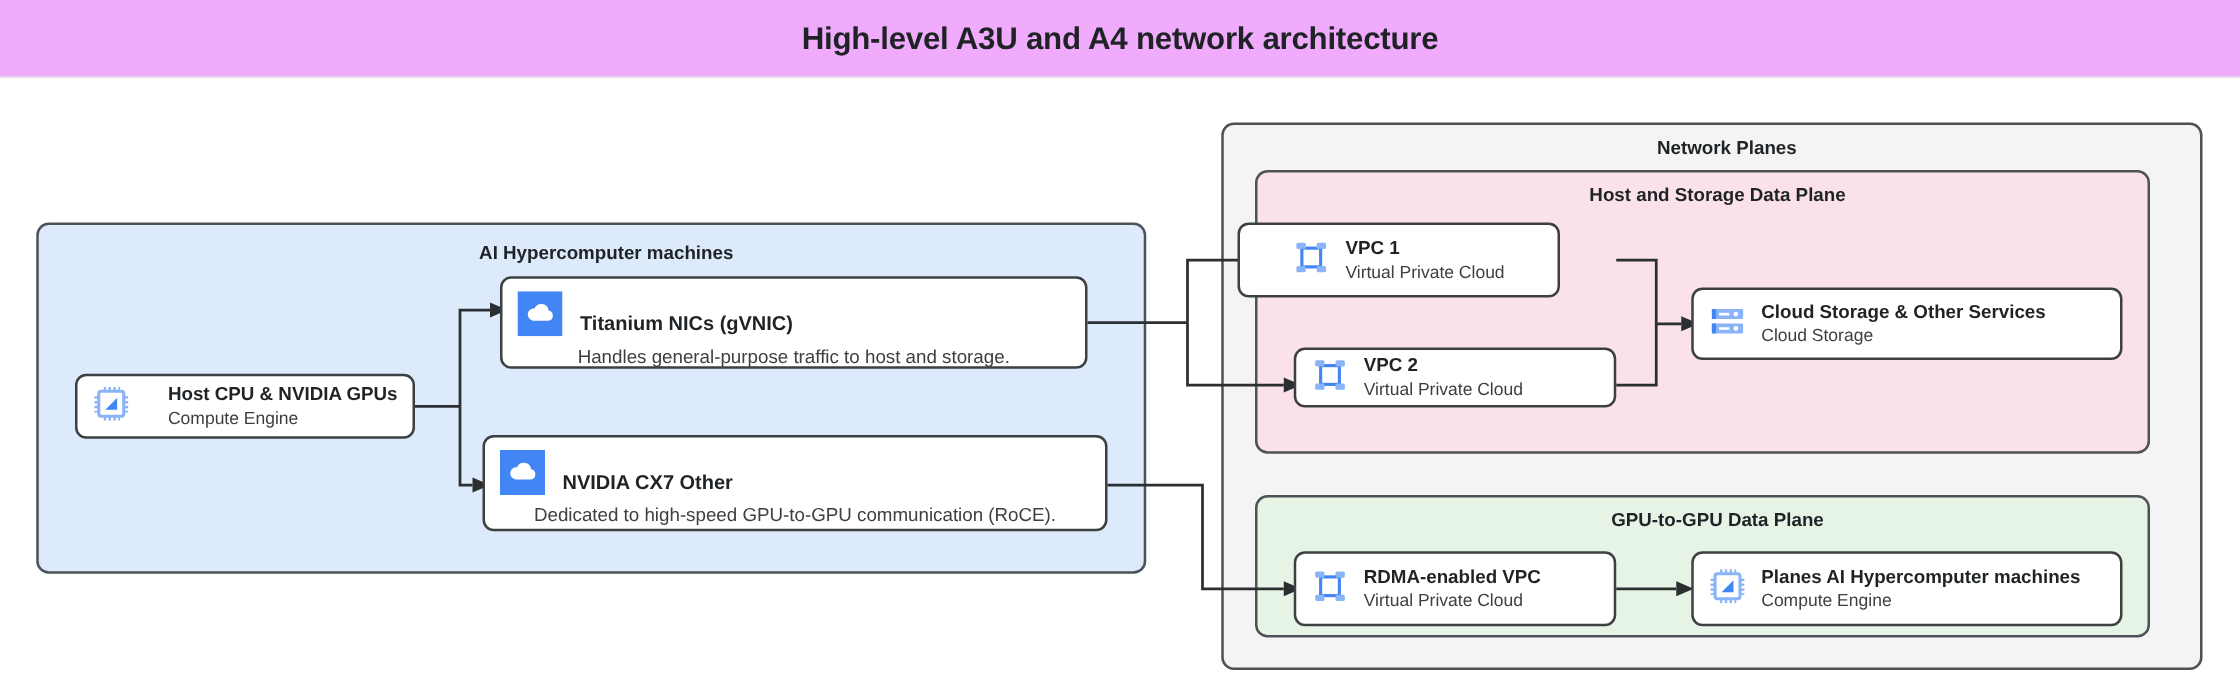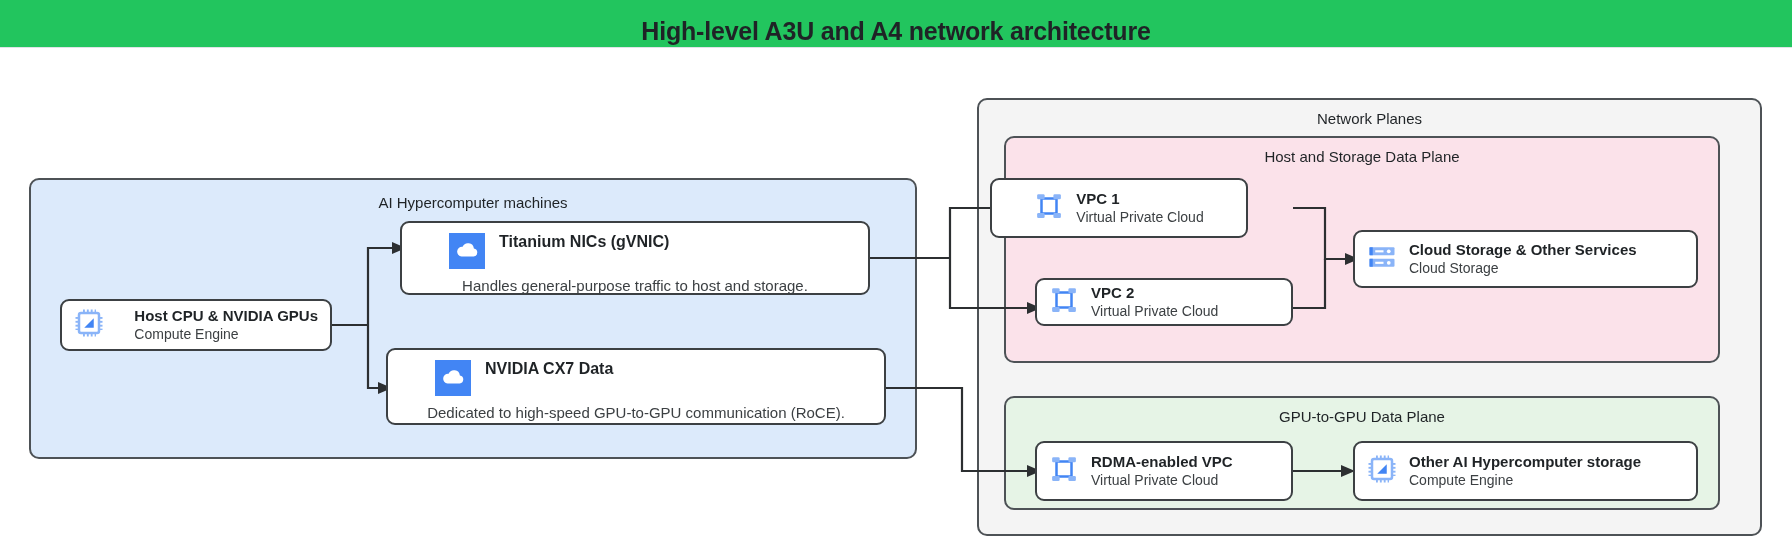--- a/index.html
+++ b/index.html
@@ -13,22 +13,22 @@
     width: 1792px;
     height: 560px;
     background: #ffffff;
     overflow: hidden;
   }
 
   
   #header {
     position: absolute;
     left: 0; top: 0;
-    width: 1792px; height: 48px;
-    background: #22c55e;
+    width: 1792px; height: 62px;
+    background: #f0abfc;
     border-bottom: 1px solid #dfe3e6;
   }
   #header-title {
     position: absolute;
     left: 0; top: 0;
     width: 100%;
     line-height: 62px;
     text-align: center;
     font-size: 25px;
     font-weight: bold;
@@ -37,25 +37,25 @@
   }
 
   
   .panel {
     position: absolute;
     border: 2px solid #4d5256;
     border-radius: 10px;
   }
   .panel-title {
     position: absolute;
-    left: 0; top: 10px;
+    left: 12px; top: 10px;
     width: 100%;
     text-align: center;
     font-size: 15px;
-    font-weight: normal;
+    font-weight: bold;
     color: #1f2326;
   }
   #panel-hypercomputer {
     left: 29px; top: 178px;
     width: 888px; height: 281px;
     background: #dceafb;
   }
   #panel-network-planes {
     left: 977px; top: 98px;
     width: 785px; height: 438px;
@@ -97,21 +97,21 @@
 
   
   .nic-card {
     position: absolute;
     background: #ffffff;
     border: 2px solid #3c4043;
     border-radius: 9px;
     display: flex; flex-direction: column;
     padding: 10px 12px 8px 12px;
   }
-  .nic-head { display: flex; align-items: flex-start; gap: 14px; margin-left: 35px; }
+  .nic-head { display: flex; align-items: flex-end; gap: 14px; }
   .nic-title { font-size: 16px; font-weight: bold; color: #1f2326; }
   .nic-rule { height: 2px; background: #80868b; margin: 8px 2px 0 2px; }
   .nic-desc {
     flex: 1; display: flex; align-items: center; justify-content: center;
     font-size: 15px; color: #3c4043; text-align: center;
   }
 
   #card-host-cpu      { left: 60px;  top: 299px; width: 272px; height: 52px; justify-content: space-between; }
   #card-titanium      { left: 400px; top: 221px; width: 470px; height: 74px; }
   #card-cx7           { left: 386px; top: 348px; width: 500px; height: 77px; }
@@ -229,21 +229,21 @@
   </div>
 
   <div class="nic-card" id="card-cx7">
     <div class="nic-head">
       <span class="icon icon-cloud-sq">
         <svg width="36" height="36" viewBox="0 0 36 36">
           <rect x="0" y="0" width="36" height="36" fill="#4285f4"></rect>
           <path d="M12.5 23.5 h12.2 a4.1 4.1 0 0 0 0.2 -8.1 a5.9 5.9 0 0 0 -11.3 -1.6 a4.6 4.6 0 0 0 -1.1 9.7 z" fill="#ffffff"></path>
         </svg>
       </span>
-      <span class="nic-title">NVIDIA CX7 Data</span>
+      <span class="nic-title">NVIDIA CX7 Other</span>
     </div>
     <div class="nic-rule"></div>
     <div class="nic-desc">Dedicated to high-speed GPU-to-GPU communication (RoCE).</div>
   </div>
 
   <div class="card" id="card-vpc1">
     <span class="icon">
       <svg width="30" height="30" viewBox="0 0 24 24">
         <rect x="6" y="6" width="12" height="12" fill="none" stroke="#4285f4" stroke-width="2"></rect>
         <rect x="2.5" y="2.5" width="6" height="4" rx="1" fill="#8ab4f8"></rect>
@@ -328,18 +328,18 @@
           <rect x="19.8" y="7.2" width="3" height="1.5"></rect>
             <rect x="19.8" y="10.3" width="3" height="1.5"></rect>
           <rect x="19.8" y="13.4" width="3" height="1.5"></rect>
             <rect x="19.8" y="16.5" width="3" height="1.1"></rect>
         </g>
         <rect x="4" y="4" width="16" height="16" rx="1.6" fill="none" stroke="#8ab4f8" stroke-width="2"></rect>
         <path d="M8.2 15.8 L15.8 15.8 L15.8 8.2 Z" fill="#4285f4"></path>
       </svg>
     </span>
     <span class="card-text">
-      <span class="card-title">Other AI Hypercomputer storage</span>
+      <span class="card-title">Planes AI Hypercomputer machines</span>
       <span class="card-sub">Compute Engine</span>
     </span>
   </div>
 
 </div>
 
 </body></html>

